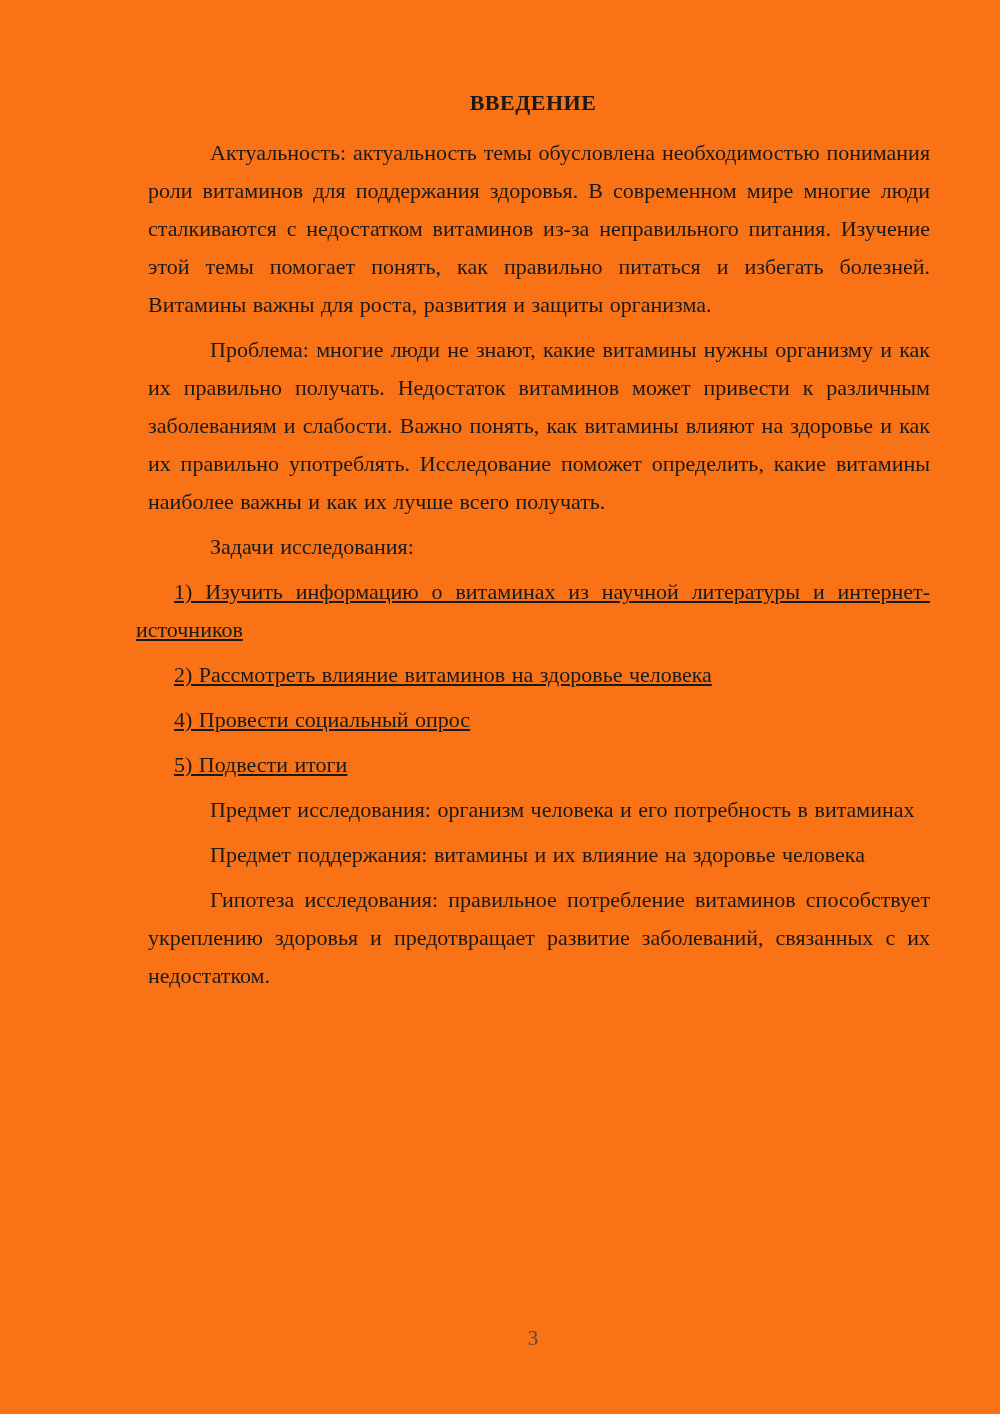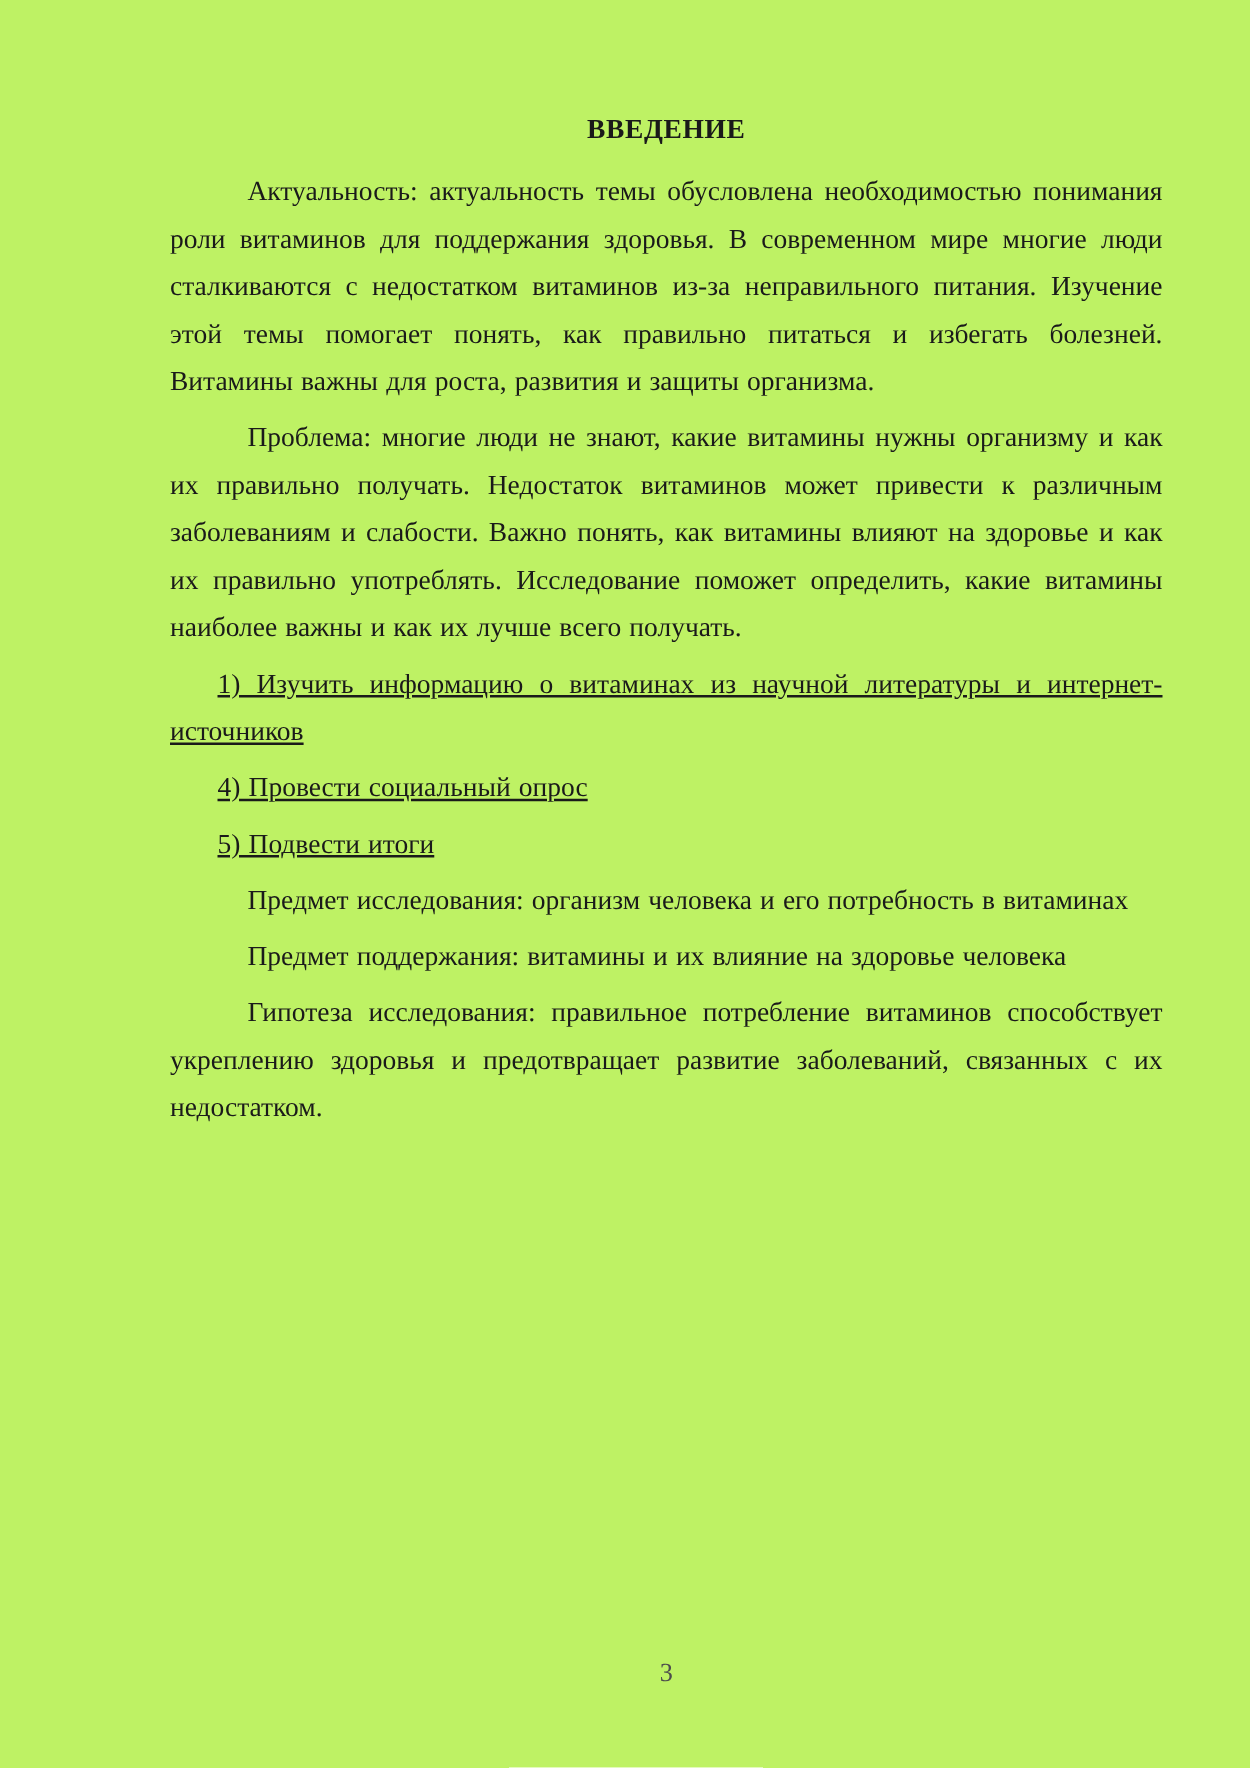--- a/index.html
+++ b/index.html
@@ -4,21 +4,21 @@
 <style>
   html, body {
     margin: 0;
     padding: 0;
     background: #ffffff;
   }
   .page {
     position: relative;
     width: 1000px;
     height: 1414px;
-    background: #bef264;
+    background: #f97316;
     overflow: hidden;
     font-family: "Liberation Serif", "DejaVu Serif", serif;
     color: #1a1a1a;
     box-sizing: border-box;
     padding: 84px 70px 0 136px;
   }
   .doc-title {
     font-size: 22px;
     line-height: 38px;
     font-weight: bold;
@@ -28,20 +28,21 @@
   }
   .doc-body p {
     font-size: 22px;
     line-height: 38px;
     margin: 0 0 7px 0;
     text-align: justify;
     word-spacing: 1px;
   }
   .doc-body p.body {
     text-indent: 62px;
+    margin-left: 12px;
   }
   .doc-body p.list {
     text-indent: 38px;
     text-decoration: underline;
   }
   .page-number {
     position: absolute;
     left: 136px;
     top: 1326px;
     width: 794px;
@@ -52,21 +53,23 @@
 </style>
 </head>
 <body>
 
 <div class="page">
   <h1 class="doc-title">ВВЕДЕНИЕ</h1>
 
   <div class="doc-body" id="doc-body">
       <p class="body">Актуальность: актуальность темы обусловлена необходимостью понимания роли витаминов для поддержания здоровья. В современном мире многие люди сталкиваются с недостатком витаминов из-за неправильного питания. Изучение этой темы помогает понять, как правильно питаться и избегать болезней. Витамины важны для роста, развития и защиты организма.</p>
       <p class="body">Проблема: многие люди не знают, какие витамины нужны организму и как их правильно получать. Недостаток витаминов может привести к различным заболеваниям и слабости. Важно понять, как витамины влияют на здоровье и как их правильно употреблять. Исследование поможет определить, какие витамины наиболее важны и как их лучше всего получать.</p>
+      <p class="body">Задачи исследования:</p>
       <p class="list">1) Изучить информацию о витаминах из научной литературы и интернет-источников</p>
+      <p class="list">2) Рассмотреть влияние витаминов на здоровье человека</p>
       <p class="list">4) Провести социальный опрос</p>
       <p class="list">5) Подвести итоги</p>
       <p class="body">Предмет исследования: организм человека и его потребность в витаминах</p>
       <p class="body">Предмет поддержания: витамины и их влияние на здоровье человека</p>
       <p class="body">Гипотеза исследования: правильное потребление витаминов способствует укреплению здоровья и предотвращает развитие заболеваний, связанных с их недостатком.</p>
     </div>
 
   <div class="page-number">3</div>
 </div>
 

